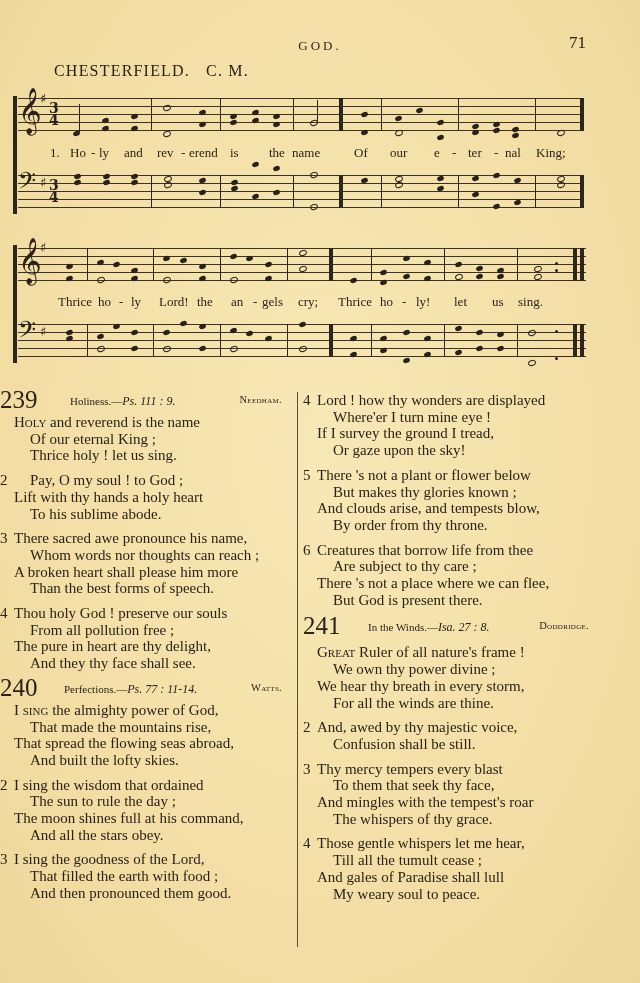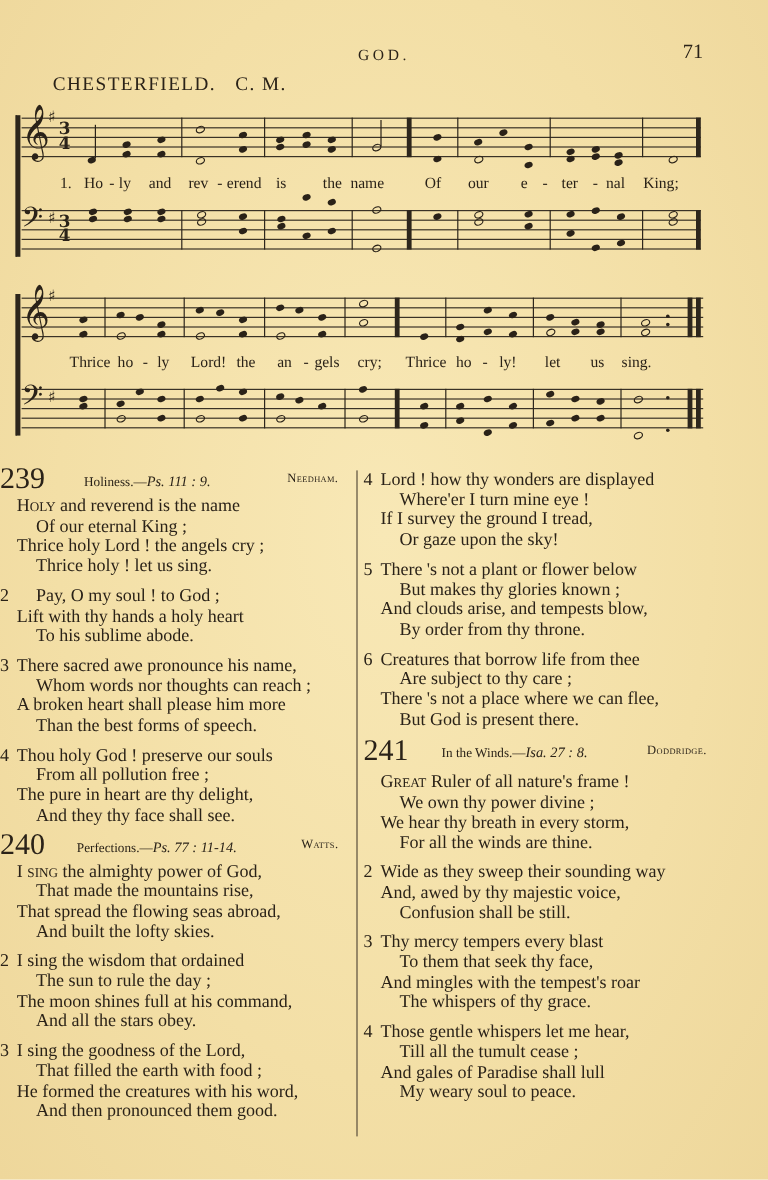--- a/index.html
+++ b/index.html
@@ -9,21 +9,21 @@
     background: radial-gradient(ellipse at 50% 45%, #f8e8b6 0%, #f3dfa6 60%, #eed79b 100%);
     color: #2a2218;
     font-family: "Liberation Serif", "DejaVu Serif", serif;
     position: relative;
   }
   .running-head {
     position: absolute; top: 38px; left: 0; width: 640px; text-align: center;
     font-size: 13px; letter-spacing: 3px; color: #2a2218;
   }
   .page-num { position: absolute; top: 33px; left: 569px; font-size: 17px; }
-  .tune-title { position: absolute; top: 62px; left: 44px; font-size: 16px; letter-spacing: 1.2px; }
+  .tune-title { position: absolute; top: 62px; left: 54px; font-size: 16px; letter-spacing: 1.2px; }
   .tune-title span + span { margin-left: 16px; }
 
   .system { position: absolute; left: 0; width: 640px; }
   .staff-line { position: absolute; height: 1px; background: #3a3226; }
   .brace { position: absolute; width: 3px; background: #2d261c; border-left: 1px solid #2d261c; }
   .bar { position: absolute; width: 1px; background: #2d261c; }
   .bar.thick { width: 4px; }
   .clef { position: absolute; font-family: "DejaVu Sans", sans-serif; color: #2a2218; line-height: 1; }
   .tsig { position: absolute; font-family: "DejaVu Serif", serif; font-weight: bold; font-size: 14px; line-height: 12px; color: #2a2218; }
   .sharp { position: absolute; font-family: "DejaVu Sans", sans-serif; font-size: 13px; color: #2a2218; line-height: 1; }
@@ -335,21 +335,20 @@
 <div class="col col-left">
   <div class="hymn">
     <div class="hymn-head">
       <span class="hymn-num">239</span>
       <span class="hymn-topic"><span>Holiness.—</span><i>Ps. 111 : 9.</i></span>
       <span class="hymn-author">Needham.</span>
     </div>
     <div class="verse">
       <span class="line l1"><span class="sc">Holy</span><span> and reverend is the name</span></span>
       <span class="line l2">Of our eternal King ;</span>
-      <span class="line l3">Thrice holy Lord !  the angels cry ;</span>
       <span class="line l4">Thrice holy !  let us sing.</span>
     </div>
     <div class="verse">
       <span class="line l1"><span class="vnum">2</span></span>
       <span class="line l2">Pay, O my soul !  to God ;</span>
       <span class="line l3">Lift with thy hands a holy heart</span>
       <span class="line l4">To his sublime abode.</span>
     </div>
     <div class="verse">
       <span class="line l1"><span class="vnum">3</span><span>There sacred awe pronounce his name,</span></span>
@@ -379,21 +378,20 @@
     </div>
     <div class="verse">
       <span class="line l1"><span class="vnum">2</span><span>I sing the wisdom that ordained</span></span>
       <span class="line l2">The sun to rule the day ;</span>
       <span class="line l3">The moon shines full at his command,</span>
       <span class="line l4">And all the stars obey.</span>
     </div>
     <div class="verse">
       <span class="line l1"><span class="vnum">3</span><span>I sing the goodness of the Lord,</span></span>
       <span class="line l2">That filled the earth with food ;</span>
-      <span class="line l3">He formed the creatures with his word,</span>
       <span class="line l4">And then pronounced them good.</span>
     </div>
   </div>
 </div>
 
 <div class="col col-right">
   <div class="verse">
     <span class="line l1"><span class="vnum">4</span><span>Lord !  how thy wonders are displayed</span></span>
     <span class="line l2">Where'er I turn mine eye !</span>
     <span class="line l3">If I survey the ground I tread,</span>
@@ -418,21 +416,21 @@
       <span class="hymn-topic" style="left:65px"><span>In the Winds.—</span><i>Isa. 27 : 8.</i></span>
       <span class="hymn-author" style="right:14px">Doddridge.</span>
     </div>
     <div class="verse">
       <span class="line l1"><span class="sc">Great</span><span> Ruler of all nature's frame !</span></span>
       <span class="line l2">We own thy power divine ;</span>
       <span class="line l3">We hear thy breath in every storm,</span>
       <span class="line l4">For all the winds are thine.</span>
     </div>
     <div class="verse">
-      <span class="line l1"><span class="vnum">2</span><span>Wide as they sweep their sounding way</span></span>
+      <span class="line l1"><span class="vnum">2</span></span>
       <span class="line l3">And, awed by thy majestic voice,</span>
       <span class="line l4">Confusion shall be still.</span>
     </div>
     <div class="verse">
       <span class="line l1"><span class="vnum">3</span><span>Thy mercy tempers every blast</span></span>
       <span class="line l2">To them that seek thy face,</span>
       <span class="line l3">And mingles with the tempest's roar</span>
       <span class="line l4">The whispers of thy grace.</span>
     </div>
     <div class="verse">

